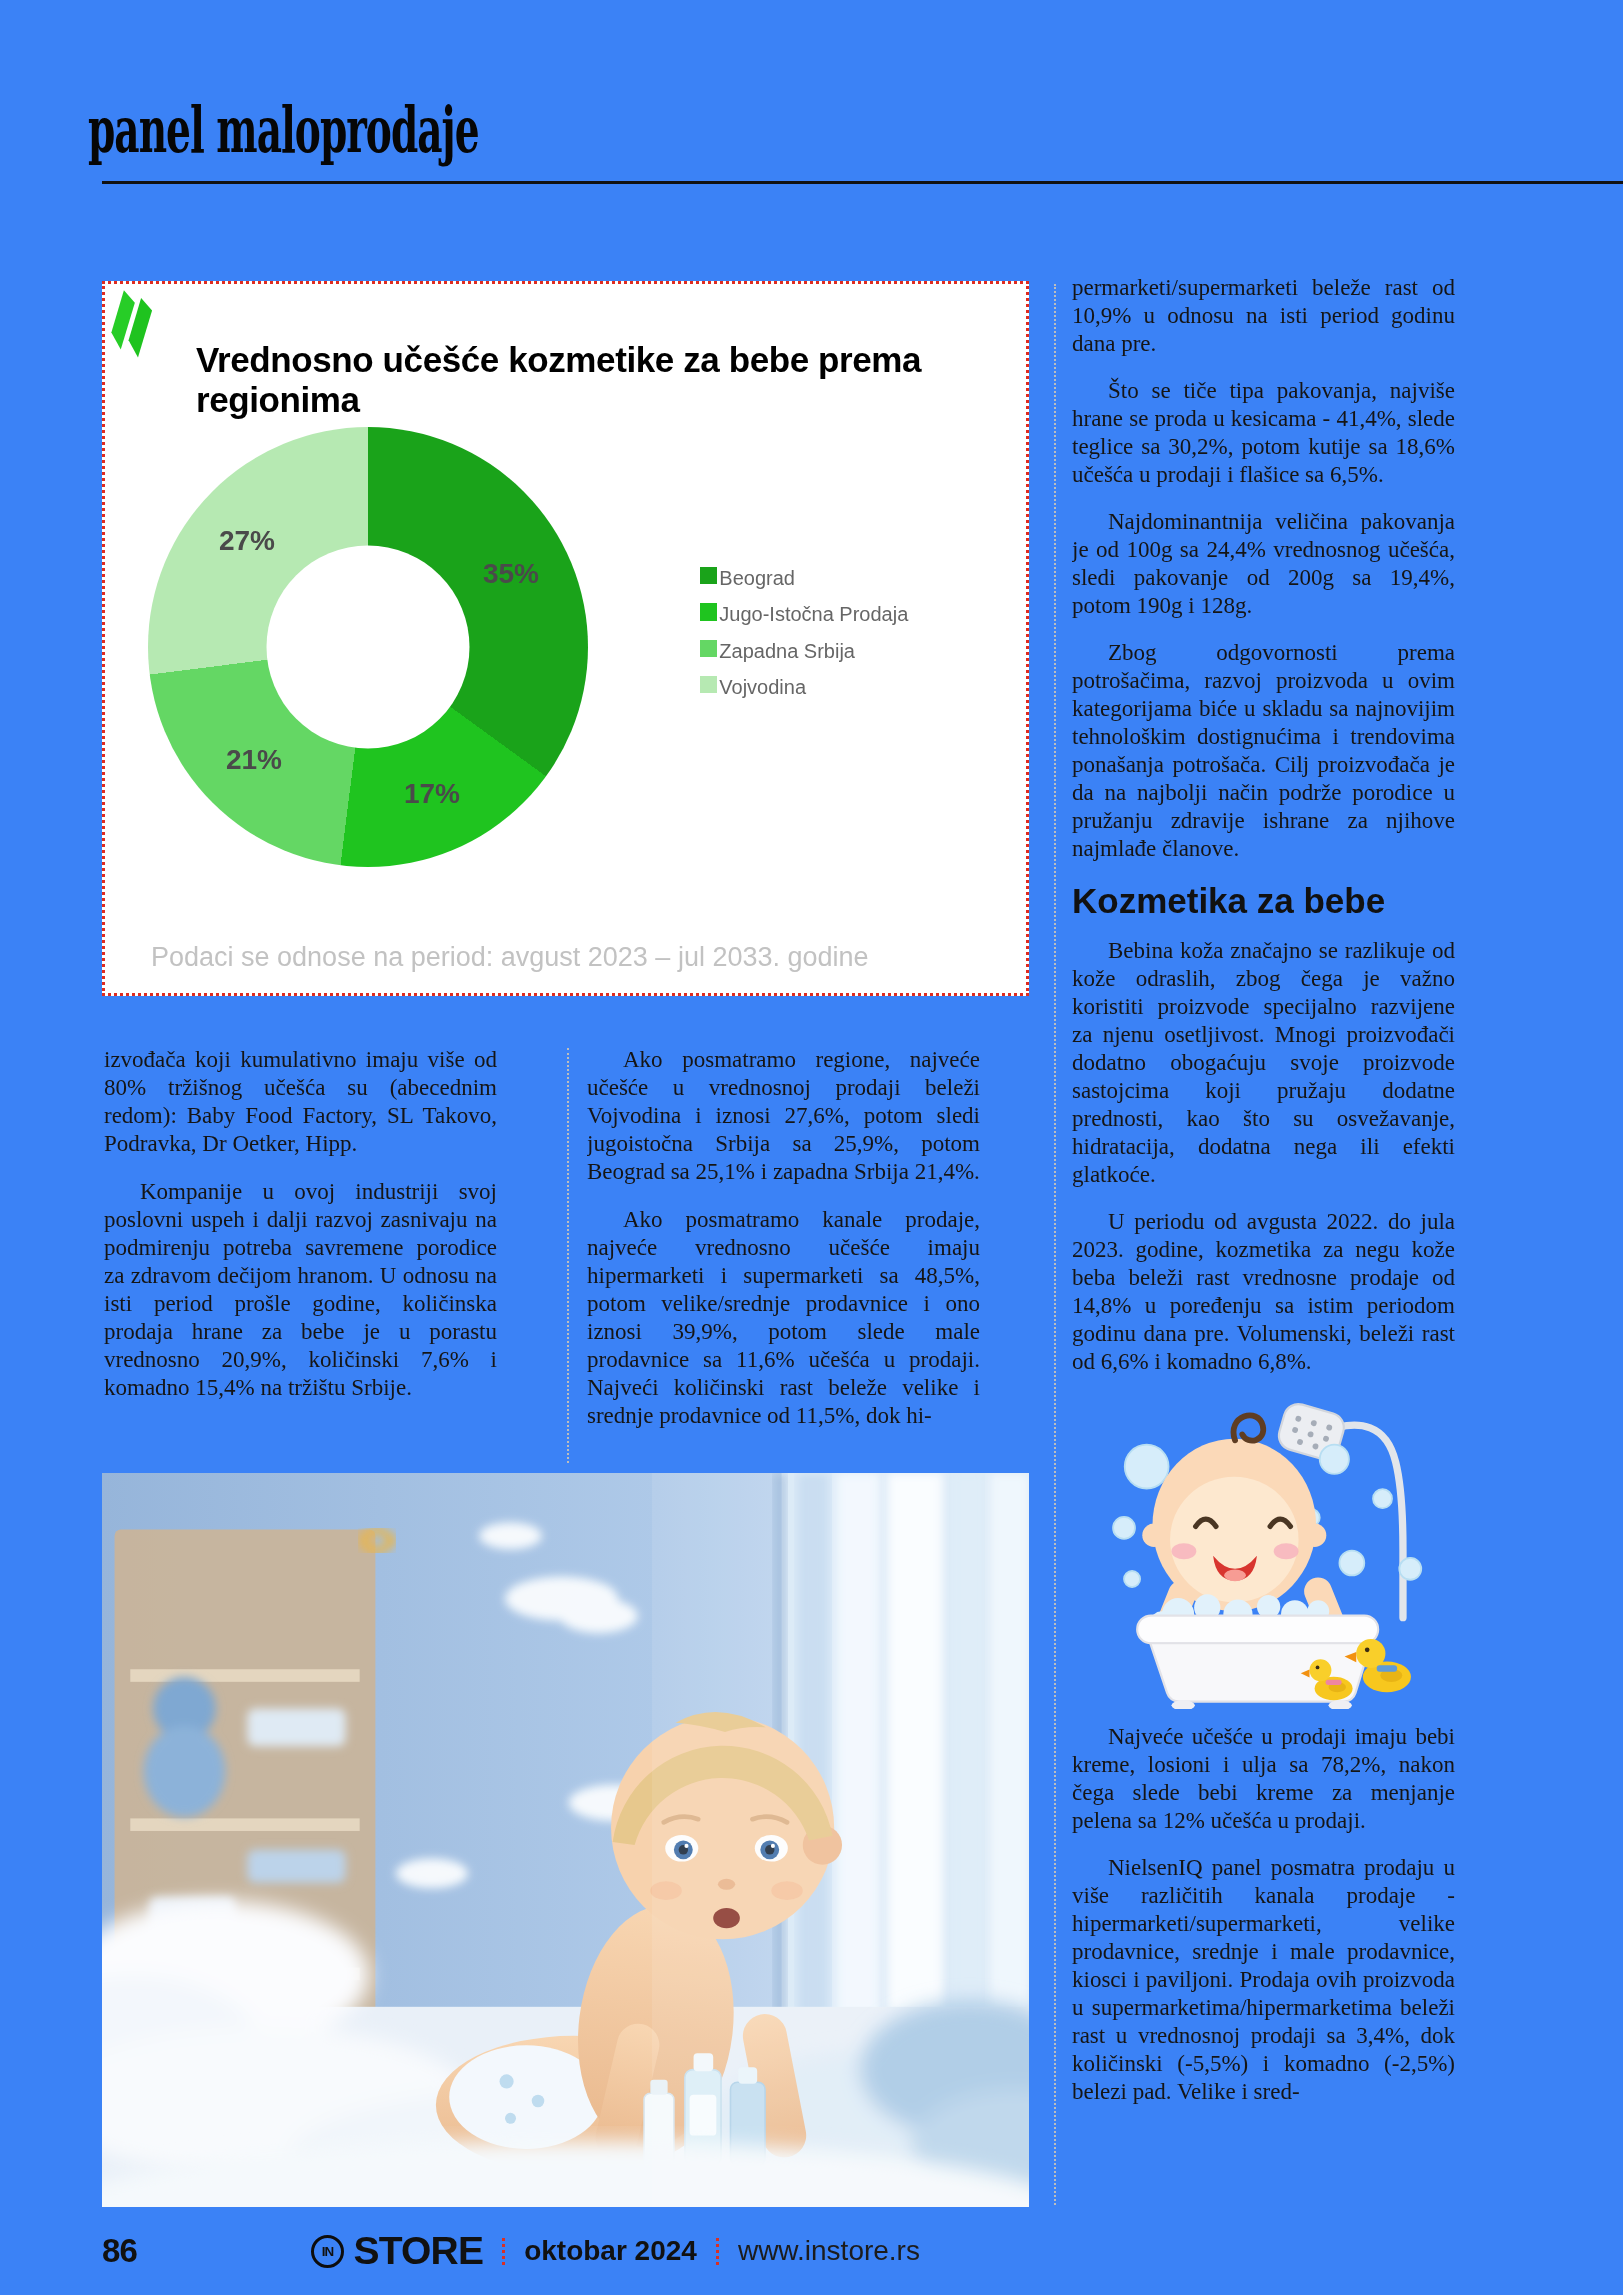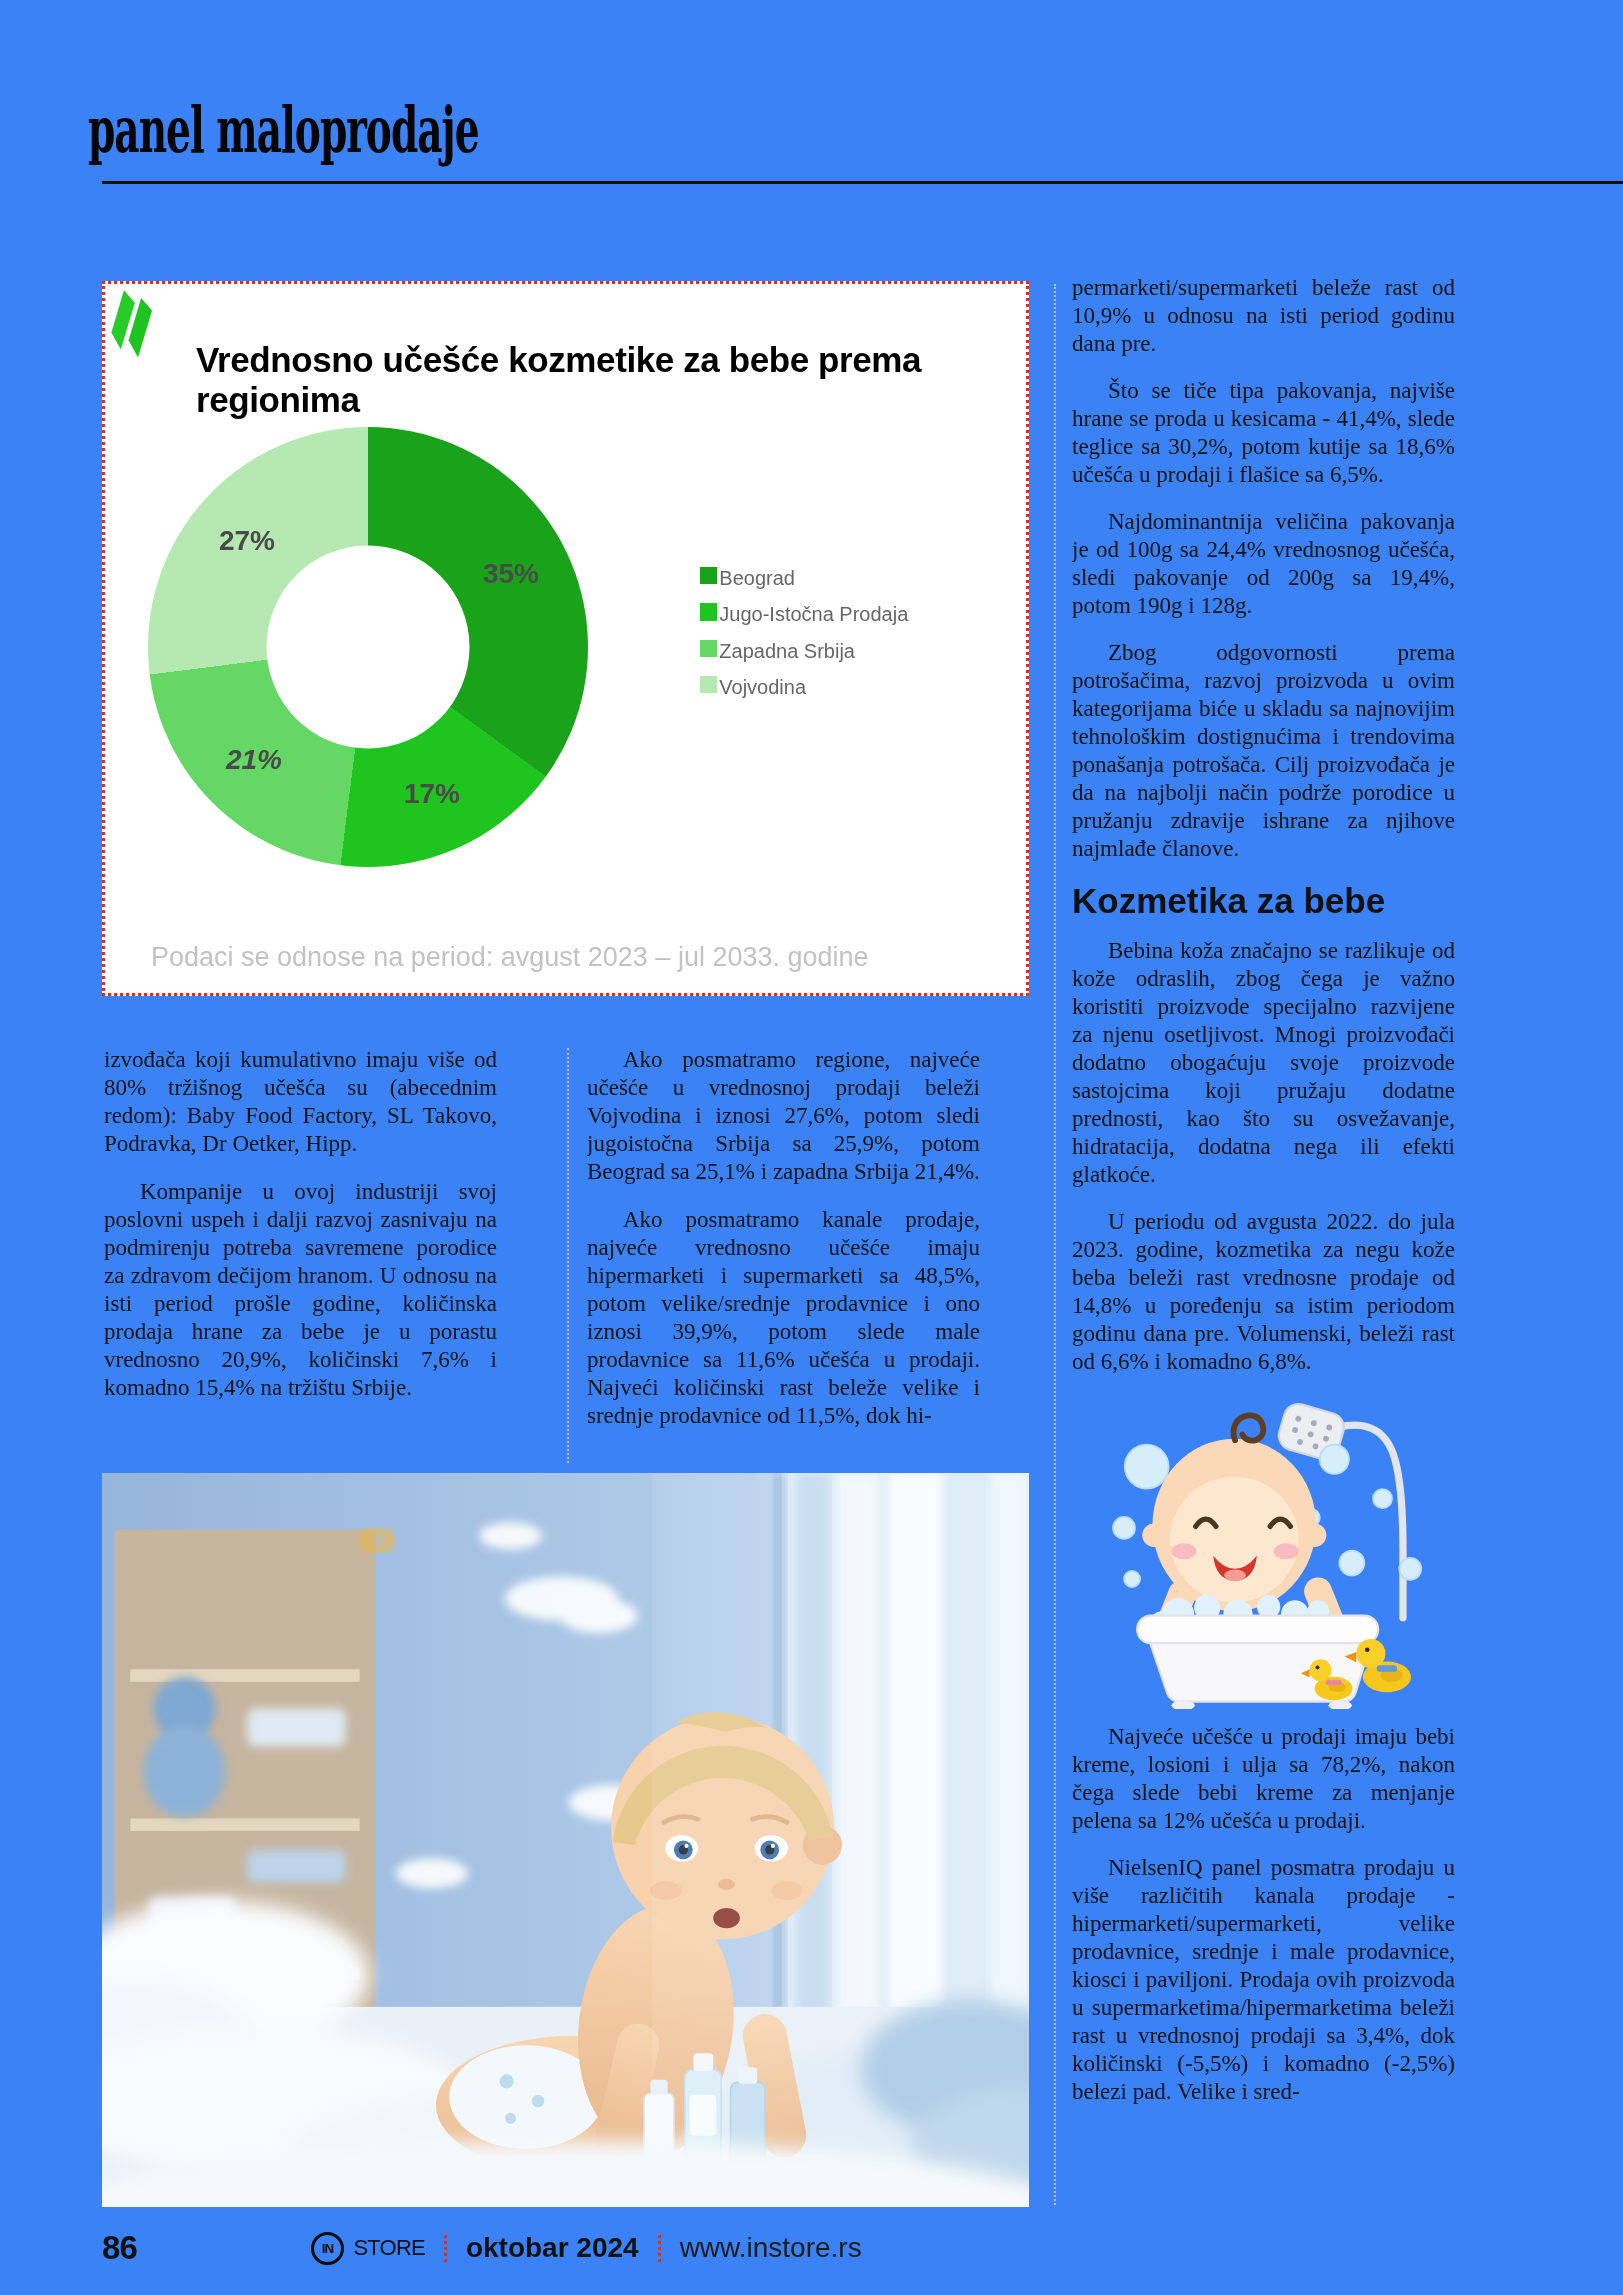--- a/index.html
+++ b/index.html
@@ -48,21 +48,21 @@
   .photo svg{display:block;width:100%;height:100%;}
   .bath{margin:4.7px auto 14px auto;width:361px;height:314px;}
   .bath svg{display:block;width:100%;height:100%;}
   
   .footer{position:absolute;left:102px;top:2229px;display:flex;align-items:center;
           font-family:"Liberation Sans",sans-serif;color:#111;}
   .pagenum{font-weight:900;font-size:33px;margin-right:174px;letter-spacing:-0.8px;}
   .inlogo{width:33px;height:33px;border:3.1px solid #0d0d0d;border-radius:50%;box-sizing:border-box;
           display:inline-flex;align-items:center;justify-content:center;
           font-weight:900;font-size:13.4px;letter-spacing:-0.8px;margin-right:9.4px;}
-  .store{font-weight:400;font-size:22px;letter-spacing:-0.8px;}
+  .store{font-weight:700;font-size:39px;letter-spacing:-0.8px;}
   .fsep{height:27px;border-left:3.1px dotted #d93025;margin:0 19px;}
   .issue{font-weight:bold;font-size:28px;}
   .site{font-size:28px;color:#1c1c1c;}
 </style>
 </head>
 <body>
 
 <div class="page">
 
   <div class="kicker">panel maloprodaje</div>
@@ -72,21 +72,21 @@
     <svg class="brandmark" viewBox="0 0 62 92" aria-hidden="true">
       <path d="M4,58 L20,4 L34,20 L16,80 Z" fill="#27cd27"></path>
       <path d="M26,68 L42,14 L56,30 L38,90 Z" fill="#1fc31f"></path>
     </svg>
     <h2 class="chart-title">Vrednosno učešće kozmetike za bebe prema regionima</h2>
 
     <div class="donut-wrap">
       <div class="donut" id="donut" style="background: conic-gradient(rgb(26, 163, 26) 0deg, rgb(26, 163, 26) 126deg, rgb(31, 196, 31) 126deg, rgb(31, 196, 31) 187.2deg, rgb(100, 215, 100) 187.2deg, rgb(100, 215, 100) 262.8deg, rgb(182, 233, 178) 262.8deg, rgb(182, 233, 178) 360deg);"></div>
     <span class="slice-label" style="left: 363px; top: 147px;">35%</span>
         <span class="slice-label" style="left: 284px; top: 367px;">17%</span>
-        <span class="slice-label" style="left: 106px; top: 333px; font-style: italic;">21%</span>
+        <span class="slice-label" style="left: 106px; top: 333px;">21%</span>
         <span class="slice-label" style="left: 99px; top: 114px;">27%</span>
       </div>
 
     <ul class="legend" id="legend">
         <li>
           <span class="swatch" style="background: rgb(26, 163, 26);"></span>
           <span>Beograd</span>
         </li>
         <li>
           <span class="swatch" style="background: rgb(31, 196, 31);"></span>

